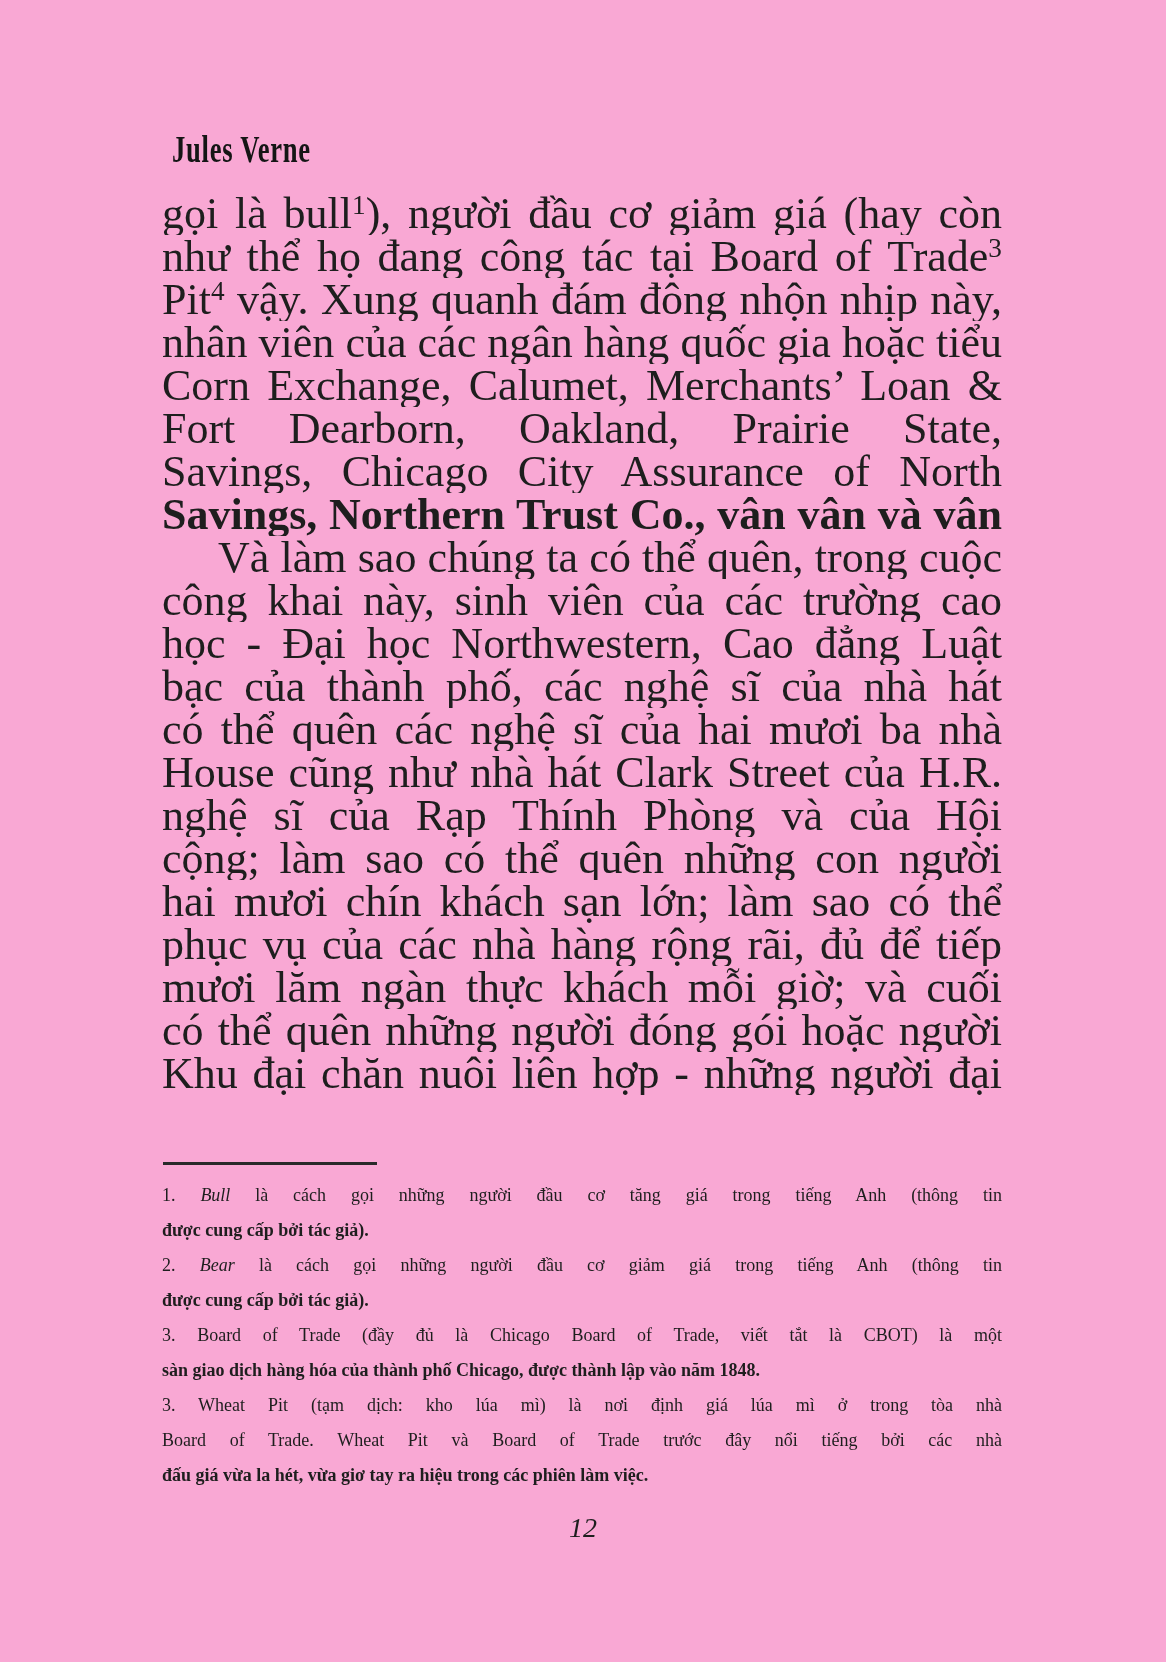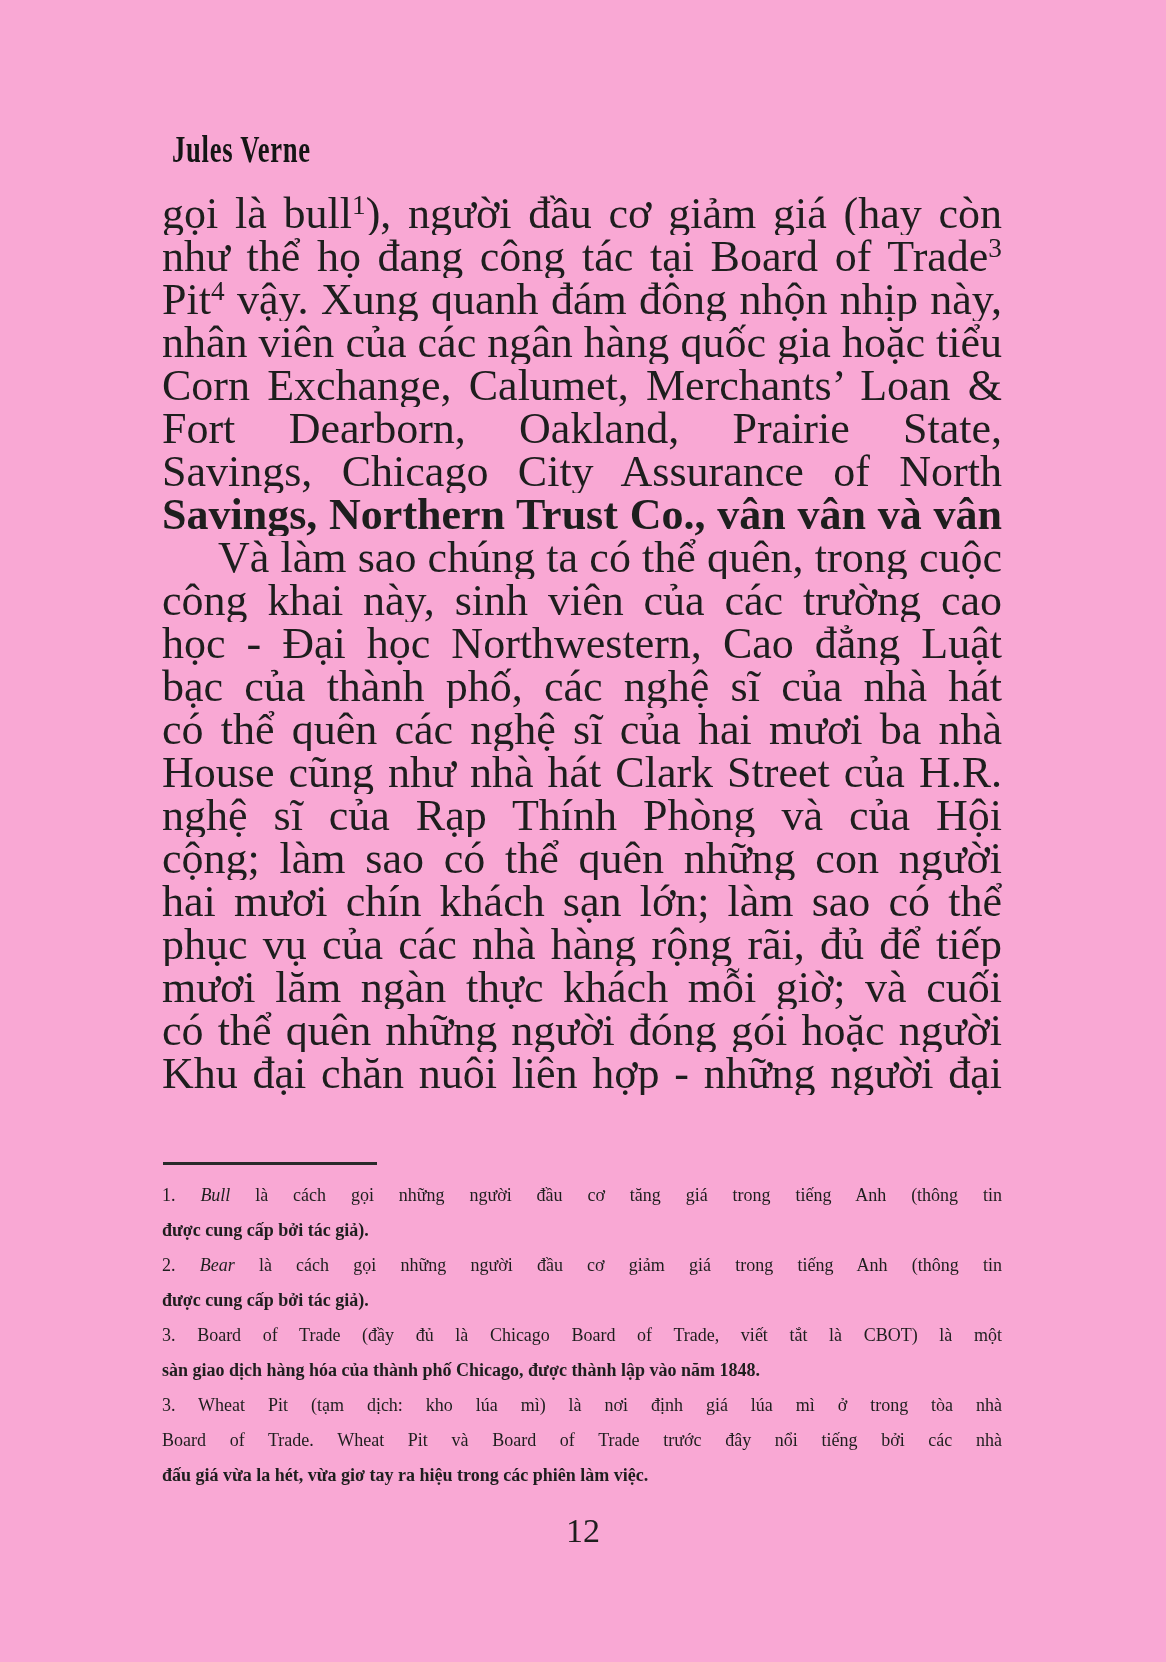--- a/index.html
+++ b/index.html
@@ -72,22 +72,23 @@
     left: 162px;
     top: 1178px;
     width: 840px;
   }
   .page-number {
     position: absolute;
     left: 0;
     top: 1512px;
     width: 100%;
     text-align: center;
-    font-size: 34px;
+    font-size: 28px;
     color: #1e1e1e;
+    font-style: italic;
   }
 </style>
 </head>
 <body>
 
 <div class="page">
   <div class="running-header">Jules Verne</div>
 
   <div class="text-block" id="body-block">
       <div class="para">

